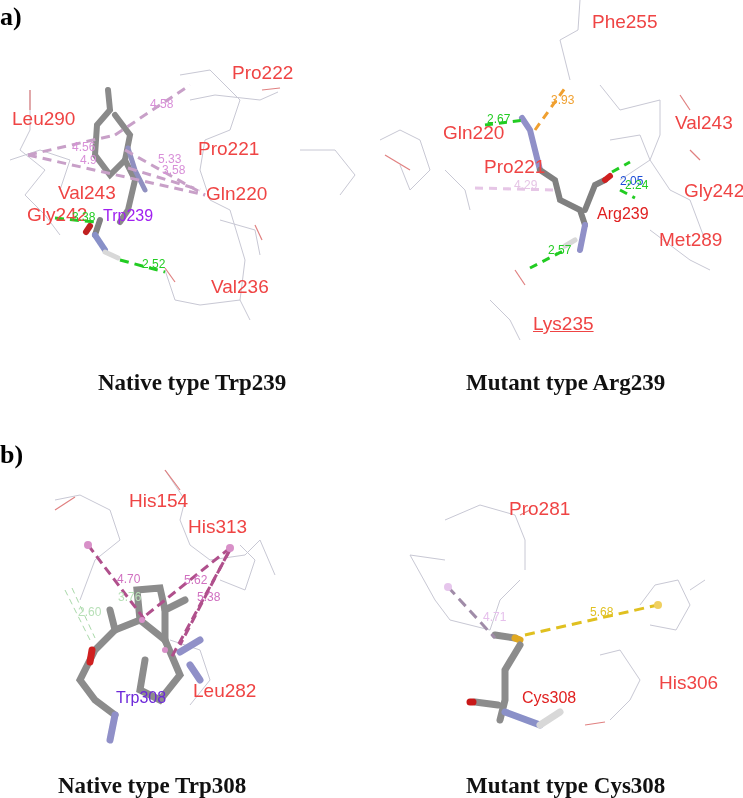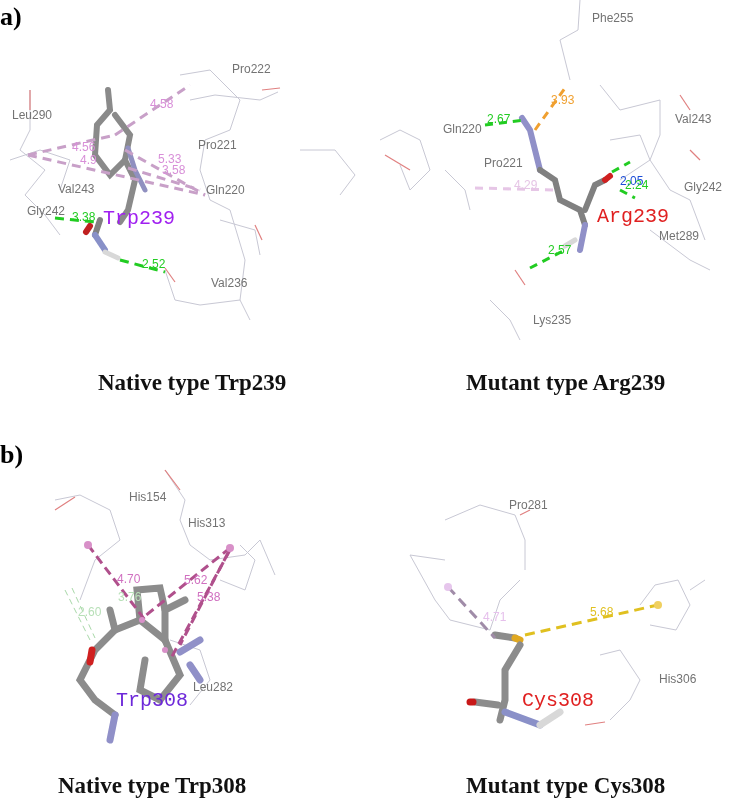--- a/index.html
+++ b/index.html
@@ -1,20 +1,20 @@
 <!DOCTYPE html>
 <html><head>
 <meta charset="utf-8">
 <style>
   html, body { margin: 0; padding: 0; background: #ffffff; }
   body { width: 743px; height: 798px; position: relative; overflow: hidden; font-family: "Liberation Sans", sans-serif; }
   .panel-letter { position: absolute; font-family: "Liberation Serif", serif; font-weight: bold; font-size: 26px; color: #000; }
   .caption { position: absolute; font-family: "Liberation Serif", serif; font-weight: bold; font-size: 23px; color: #111; white-space: nowrap; }
-  .res { position: absolute; font-size: 12px; color: #737373; white-space: nowrap; }
-  .res.center { font-size: 20px; font-family: Liberation Mono, monospace; }
+  .res { position: absolute; font-size: 19px; color: #ef4444; white-space: nowrap; }
+  .res.center { font-size: 16px; }
   .dist { position: absolute; font-size: 12px; white-space: nowrap; }
   svg.scene { position: absolute; left: 0; top: 0; }
 </style>
 </head>
 <body>
 
 <svg class="scene" width="743" height="798">
 
   <g stroke="#c8c8d4" stroke-width="1" fill="none">
     <polyline points="30,90 30,130 20,150 45,170 25,195 45,215 60,235"></polyline>
@@ -174,21 +174,21 @@
 <div class="dist" style="left:72px;top:210px;color:#22cc22;">3.38</div>
 <div class="dist" style="left:142px;top:257px;color:#22cc22;">2.52</div>
 <div class="caption" style="left:98px;top:370px;">Native type Trp239</div>
 
 <div class="res" style="left:592px;top:11px;">Phe255</div>
 <div class="res" style="left:443px;top:122px;">Gln220</div>
 <div class="res" style="left:675px;top:112px;">Val243</div>
 <div class="res" style="left:484px;top:156px;">Pro221</div>
 <div class="res" style="left:684px;top:180px;">Gly242</div>
 <div class="res" style="left:659px;top:229px;">Met289</div>
-<div class="res" style="left:533px;top:313px;">Lys235</div>
+<div class="res" style="left:533px;top:313px;text-decoration:underline;">Lys235</div>
 <div class="res center" style="left:597px;top:205px;color:#e02020;">Arg239</div>
 <div class="dist" style="left:551px;top:93px;color:#f0a030;">3.93</div>
 <div class="dist" style="left:487px;top:112px;color:#22cc22;">2.67</div>
 <div class="dist" style="left:620px;top:174px;color:#1d4ed8;">2.05</div>
 <div class="dist" style="left:625px;top:178px;color:#22cc22;">2.24</div>
 <div class="dist" style="left:514px;top:178px;color:#e6c6e6;">4.29</div>
 <div class="dist" style="left:548px;top:243px;color:#22cc22;">2.57</div>
 <div class="caption" style="left:466px;top:370px;">Mutant type Arg239</div>
 
 <div class="res" style="left:109px;top:490px;margin-left:20px;">His154</div>

